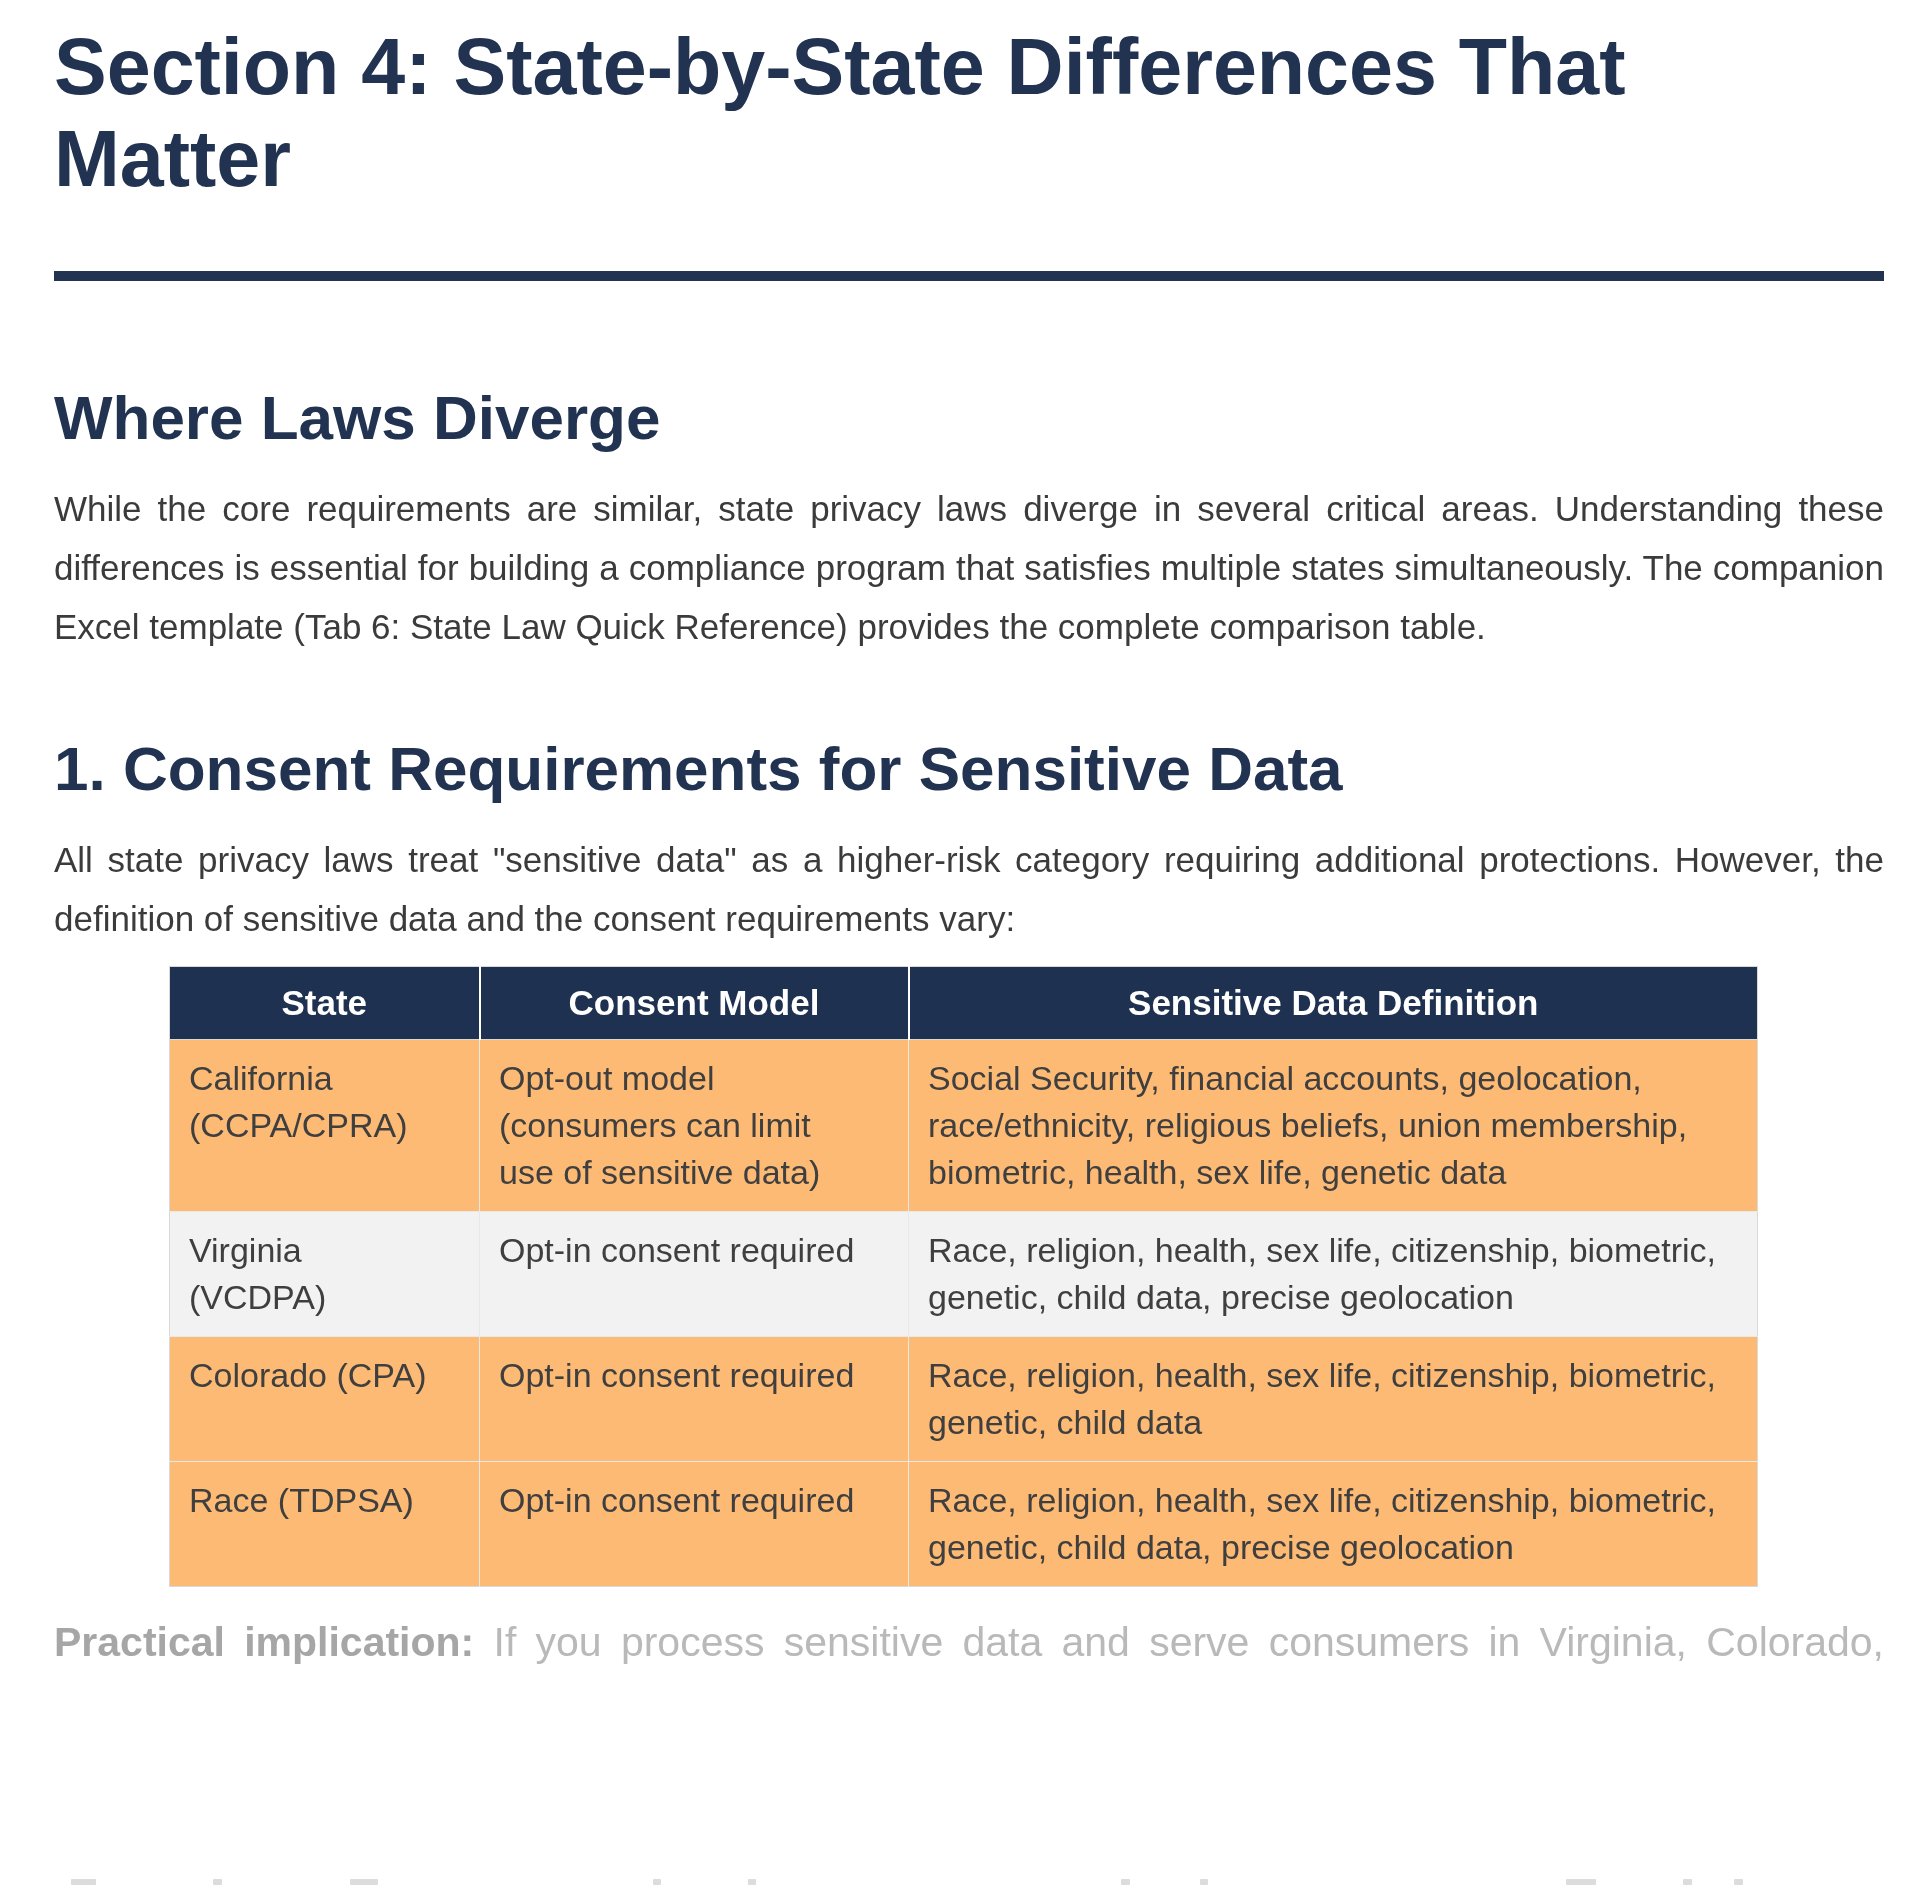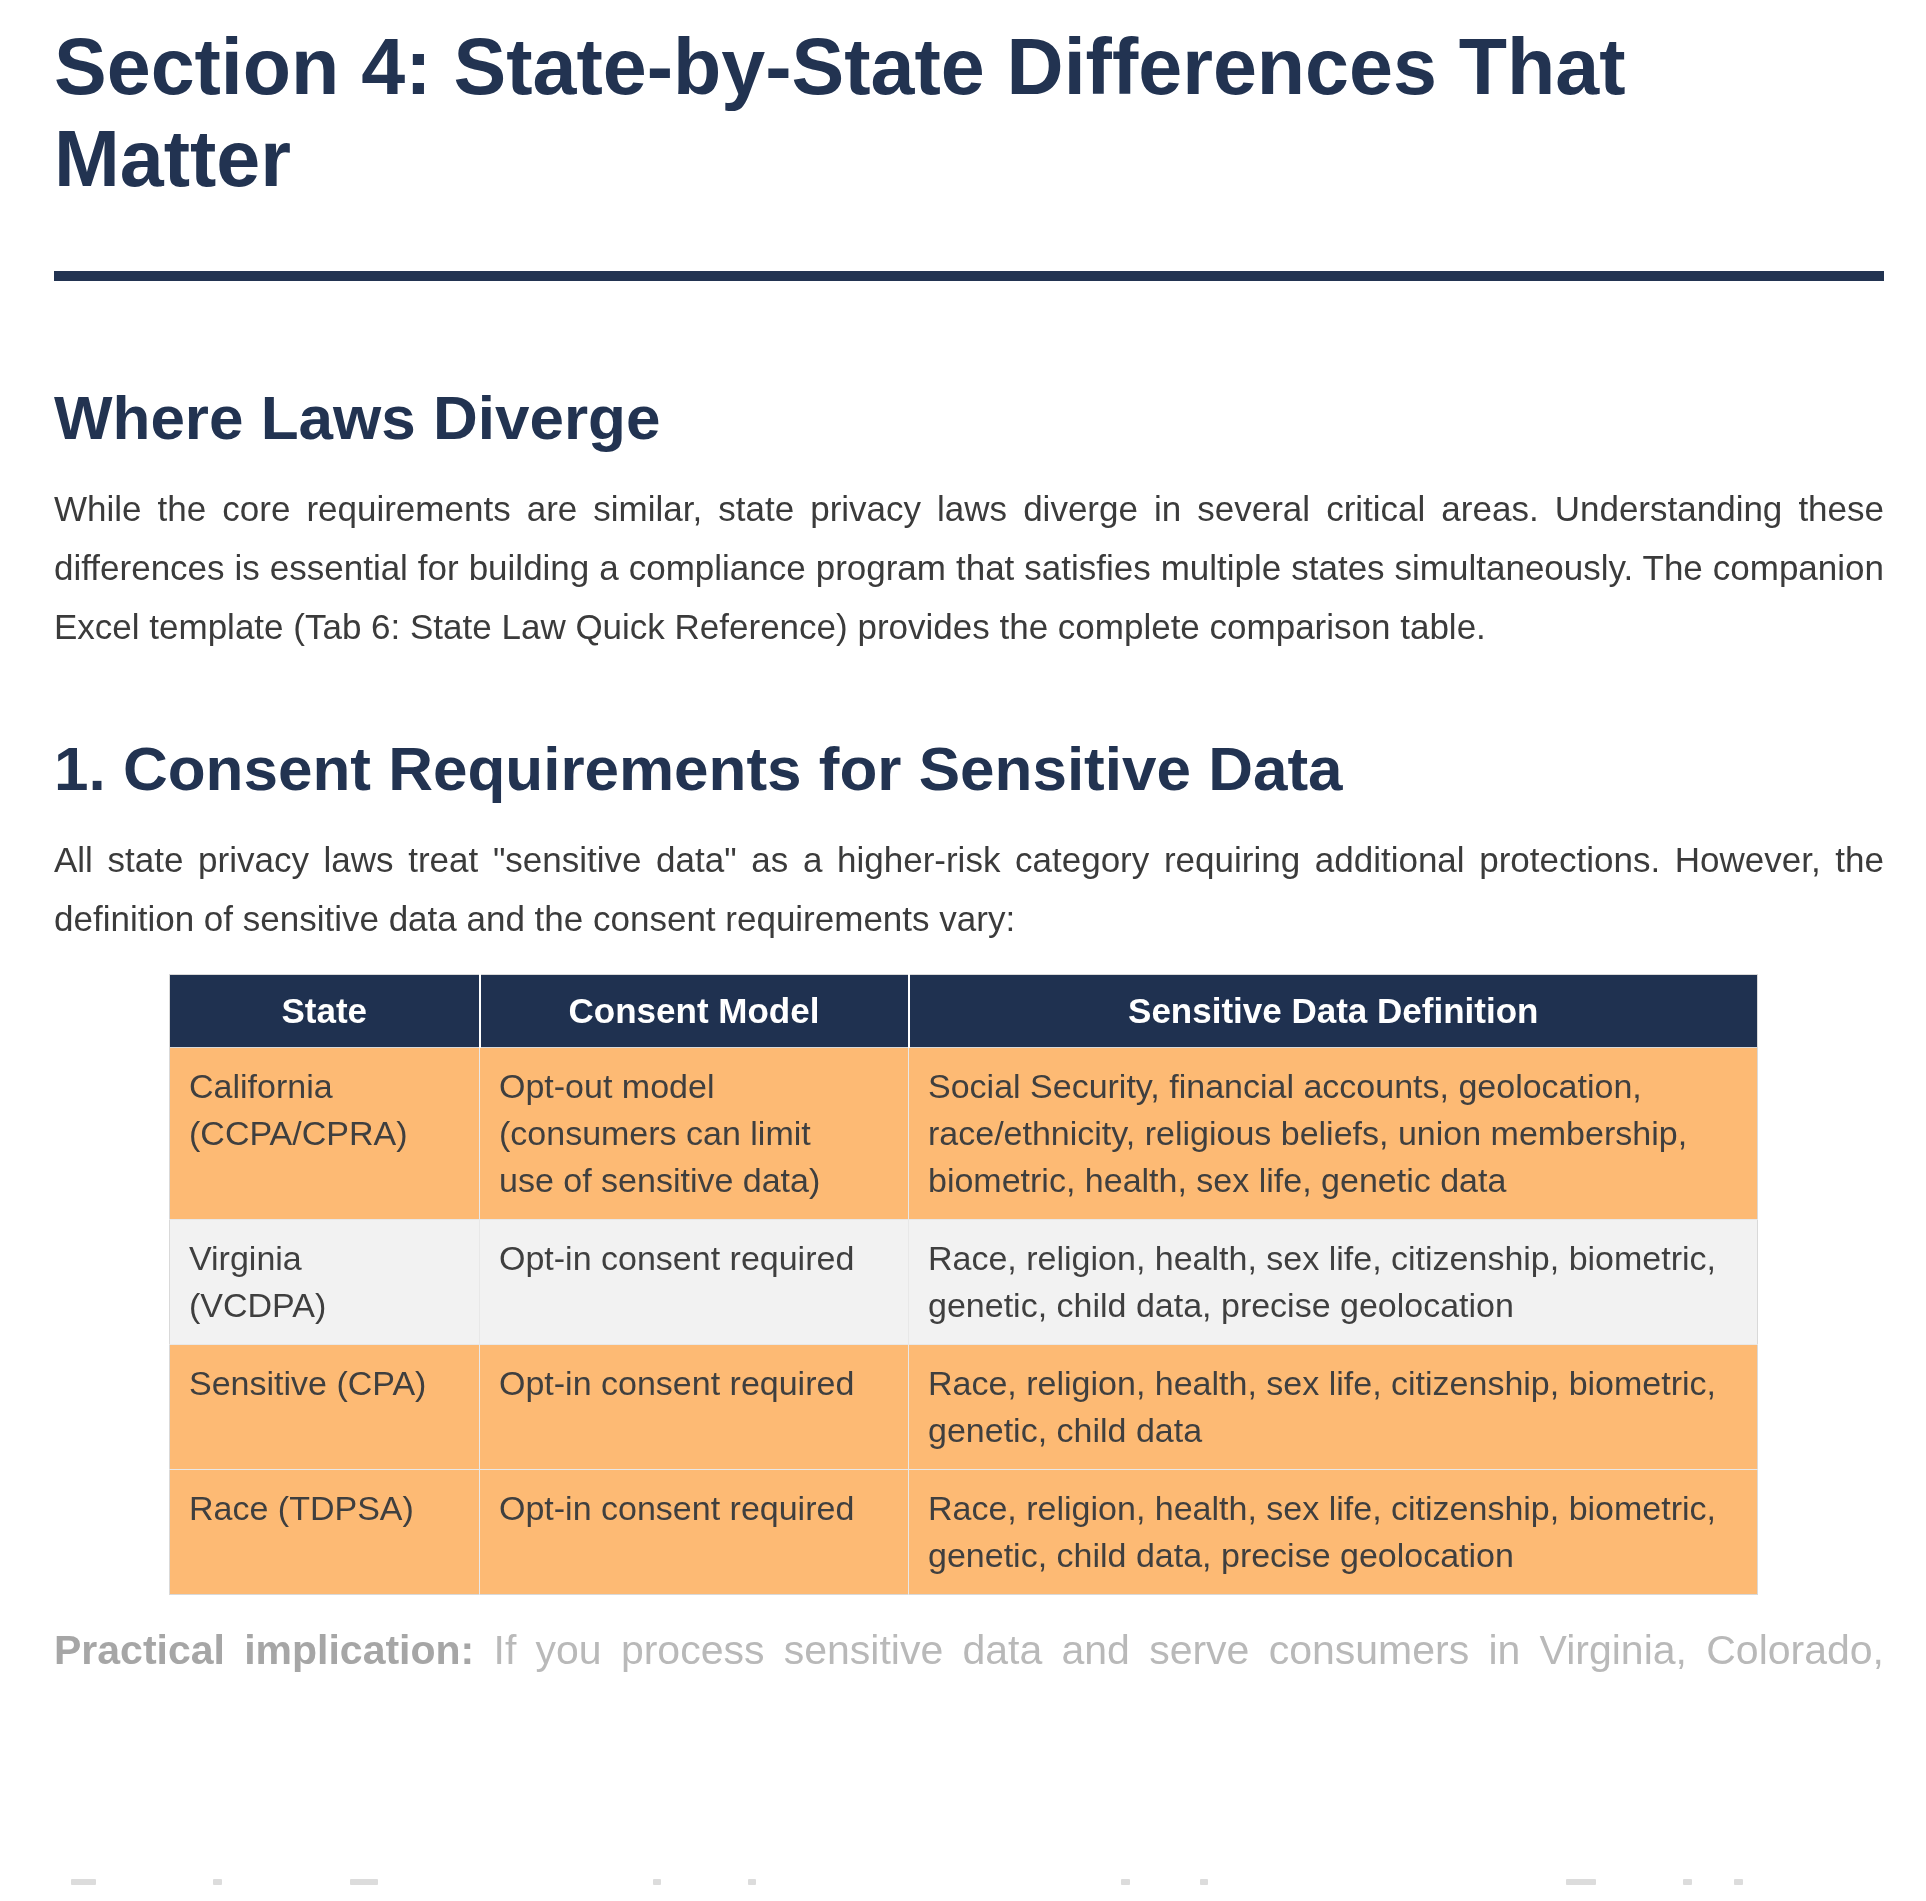--- a/index.html
+++ b/index.html
@@ -41,21 +41,21 @@
   .section-heading.second{margin-top:80px;}
   .body-par{
     margin-top:28px;
     font-size:35px;
     line-height:59px;
     color:var(--body-text);
     text-align:justify;
   }
 
   .comparison-table{
-    margin-top:26px;
+    margin-top:18px;
     margin-left:115px;
     width:1588px;
     border-collapse:collapse;
     table-layout:fixed;
     border:1.9px solid var(--outer-border);
   }
   .comparison-table th{
     background:var(--header-bg);
     color:#ffffff;
     font-size:35px;
@@ -136,21 +136,21 @@
 use of sensitive data)</td>
         <td>Social Security, financial accounts, geolocation, race/ethnicity, religious beliefs, union membership, biometric, health, sex life, genetic data</td>
       </tr>
       <tr class="alt">
         <td>Virginia
 (VCDPA)</td>
         <td>Opt-in consent required</td>
         <td>Race, religion, health, sex life, citizenship, biometric, genetic, child data, precise geolocation</td>
       </tr>
       <tr>
-        <td>Sensitive (CPA)</td>
+        <td>Colorado (CPA)</td>
         <td>Opt-in consent required</td>
         <td>Race, religion, health, sex life, citizenship, biometric, genetic, child data</td>
       </tr>
       <tr>
         <td>Race (TDPSA)</td>
         <td>Opt-in consent required</td>
         <td>Race, religion, health, sex life, citizenship, biometric, genetic, child data, precise geolocation</td>
       </tr>
     </tbody>
   </table>

